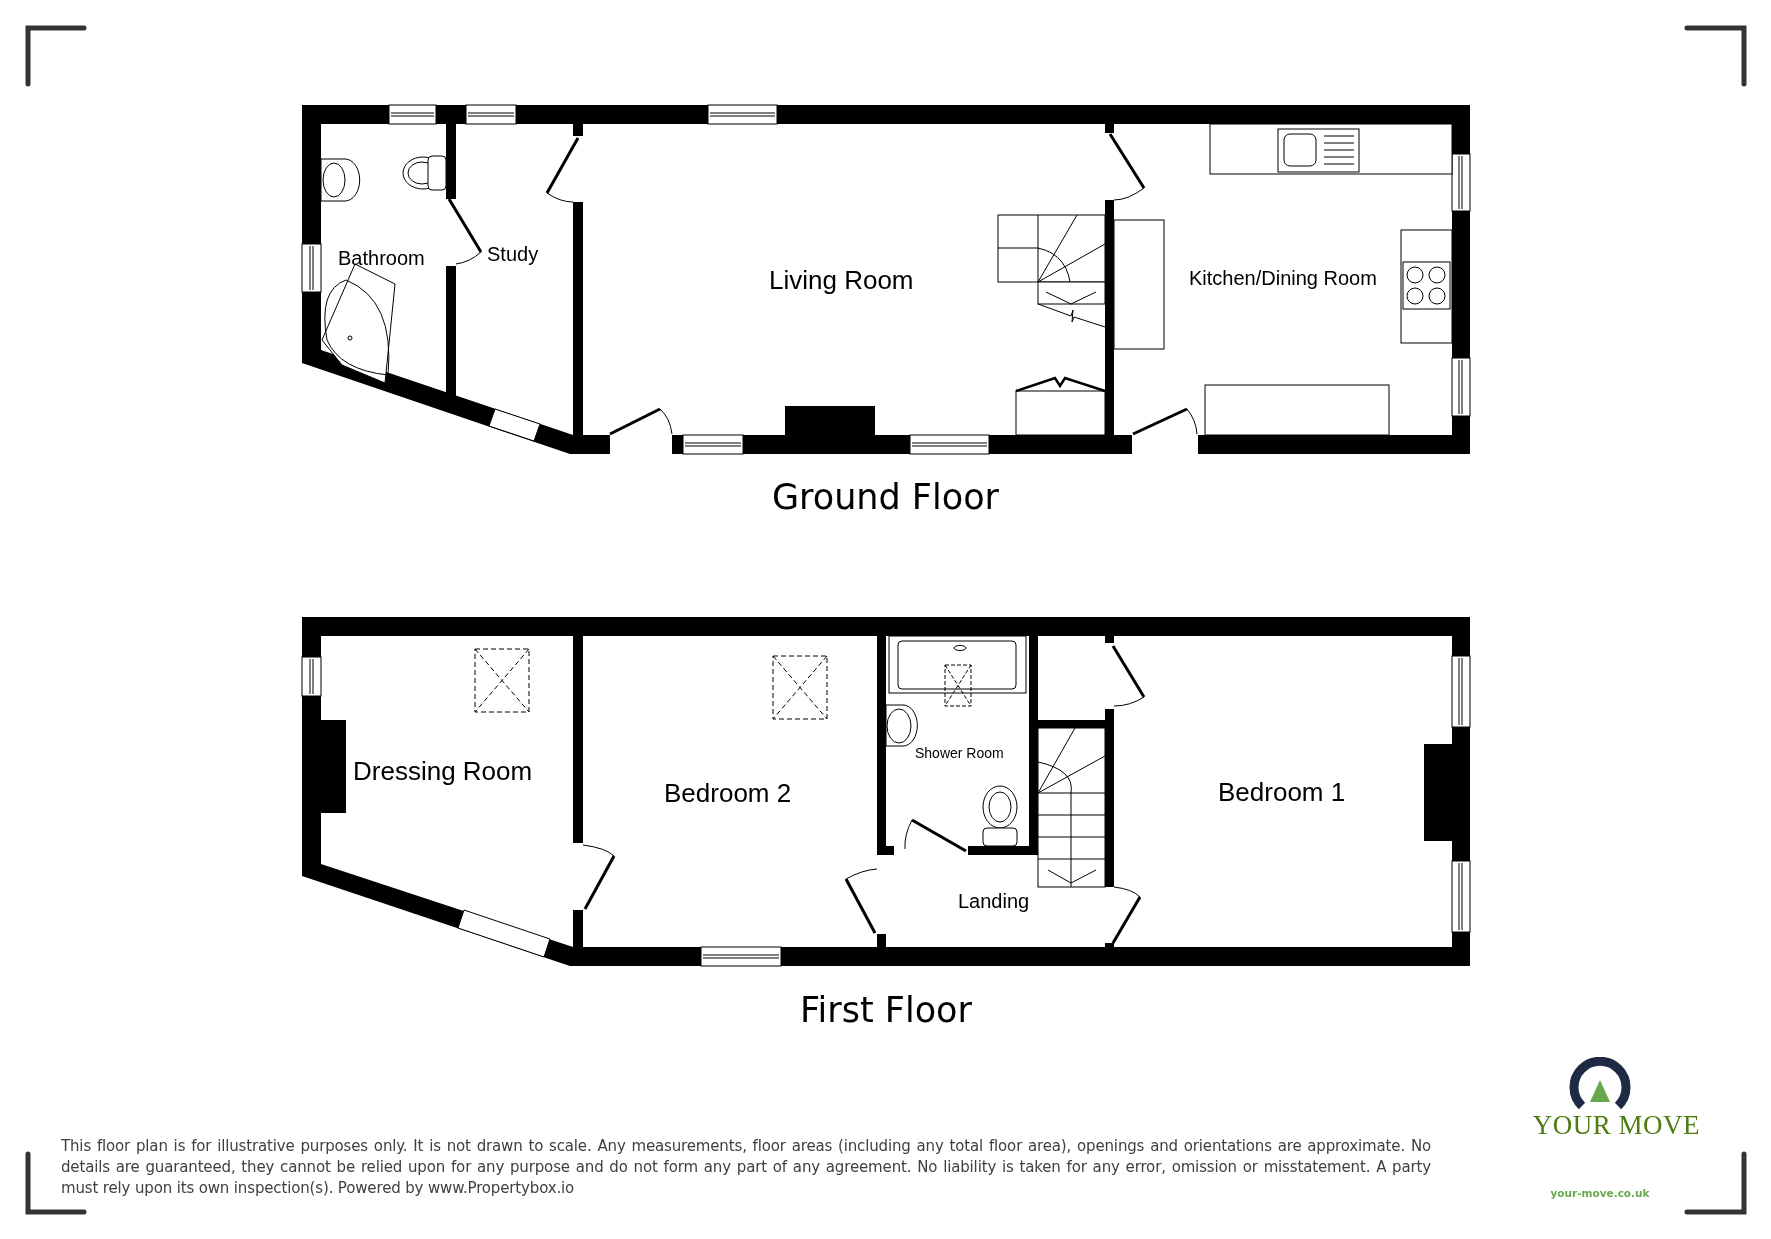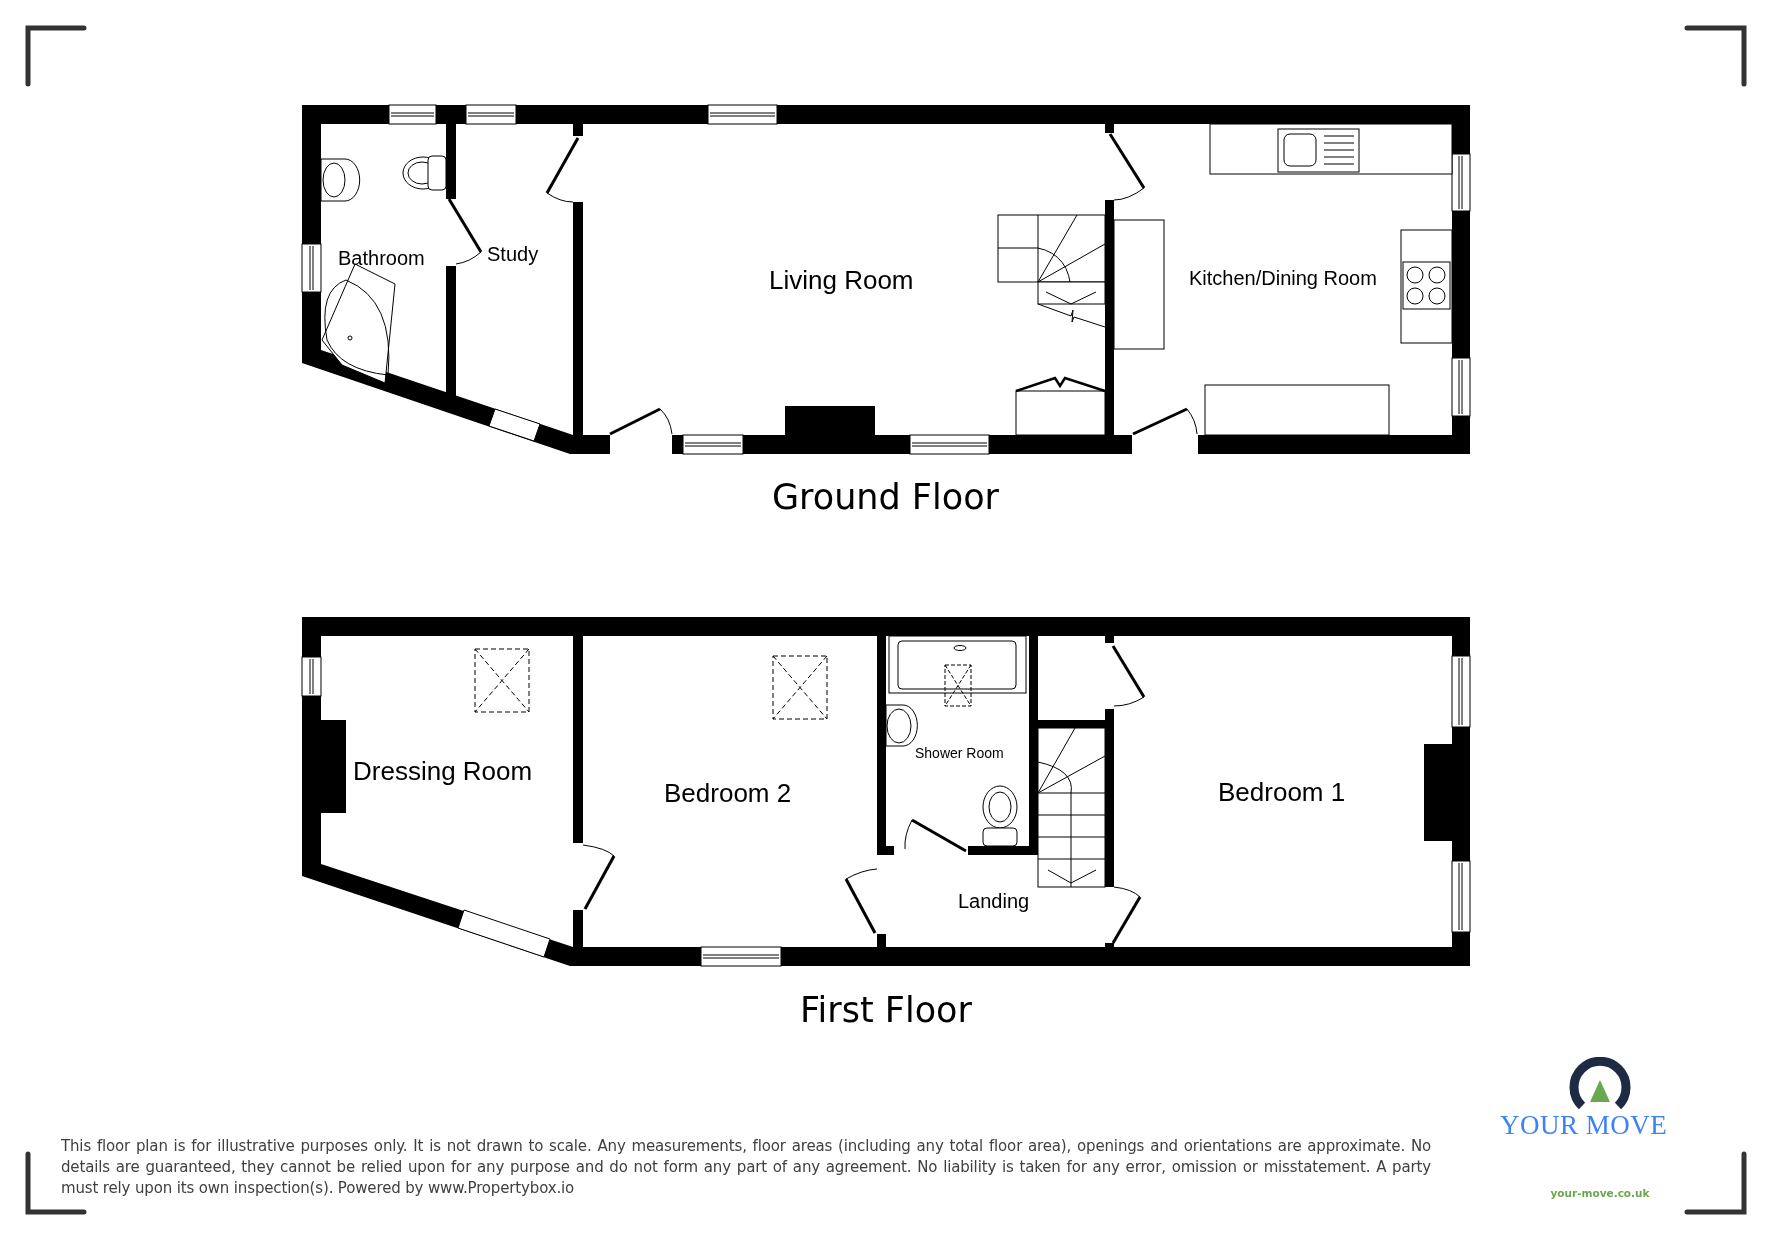--- a/index.html
+++ b/index.html
@@ -8,22 +8,22 @@
   .room-label { font-family: "Liberation Sans", sans-serif; fill: #000; }
   .floor-title { font-family: "DejaVu Sans", sans-serif; fill: #000; }
   .disclaimer {
     position: absolute; left: 61px; top: 1136px; width: 1370px;
     font-family: "DejaVu Sans", sans-serif; font-size: 15px; line-height: 21px;
     color: #404040; text-align: justify; letter-spacing: -0.15px;
   }
   .logo { position: absolute; left: 1500px; top: 1050px; width: 200px; height: 120px; text-align: center; }
   .logo-mark { position: absolute; left: 67px; top: 7px; }
   .logo-text {
-    position: absolute; left: 0; top: 60px; width: 200px; text-align: left;
-    font-family: "Liberation Serif", serif; font-size: 27px; color: #3b82f6; letter-spacing: 0.5px;
+    position: absolute; left: 0; top: 60px; width: 200px; text-align: right;
+    font-family: "Liberation Serif", serif; font-size: 27px; color: #4d7c0f; letter-spacing: 0.5px;
   }
   .logo-url {
     position: absolute; left: 0; top: 97px; width: 200px; text-align: center;
     font-family: "DejaVu Sans", sans-serif; font-size: 10.5px; color: #6aa84f; font-weight: bold; margin-top: 40px;
   }
 </style>
 </head>
 <body>
 
 <svg class="plan" width="1771" height="1239" viewBox="0 0 1771 1239" xmlns="http://www.w3.org/2000/svg">

